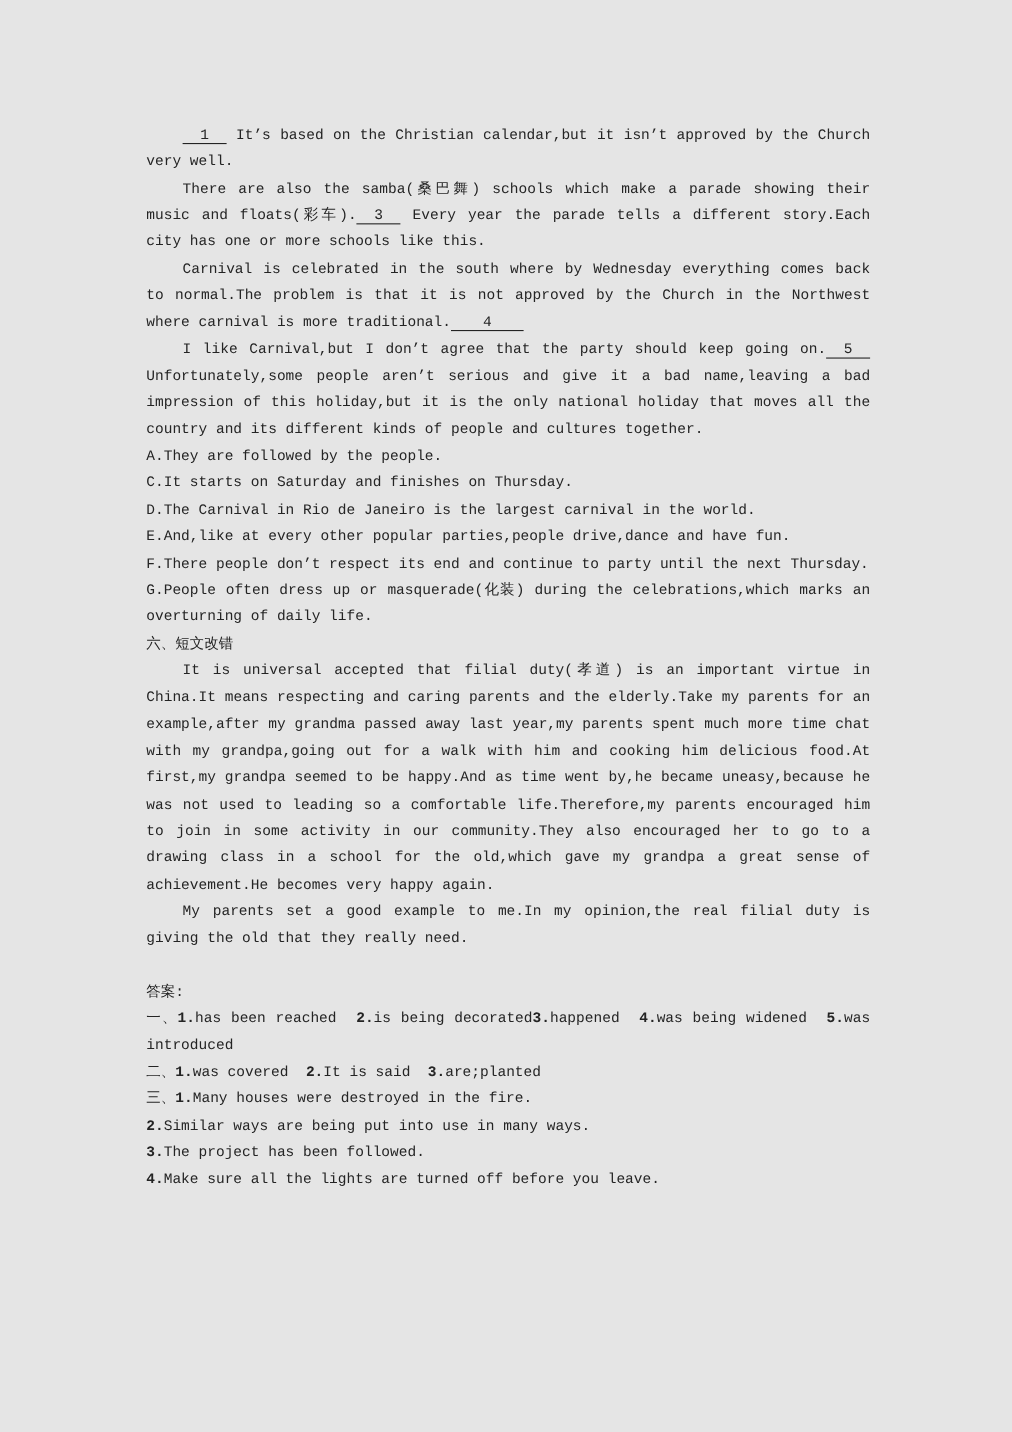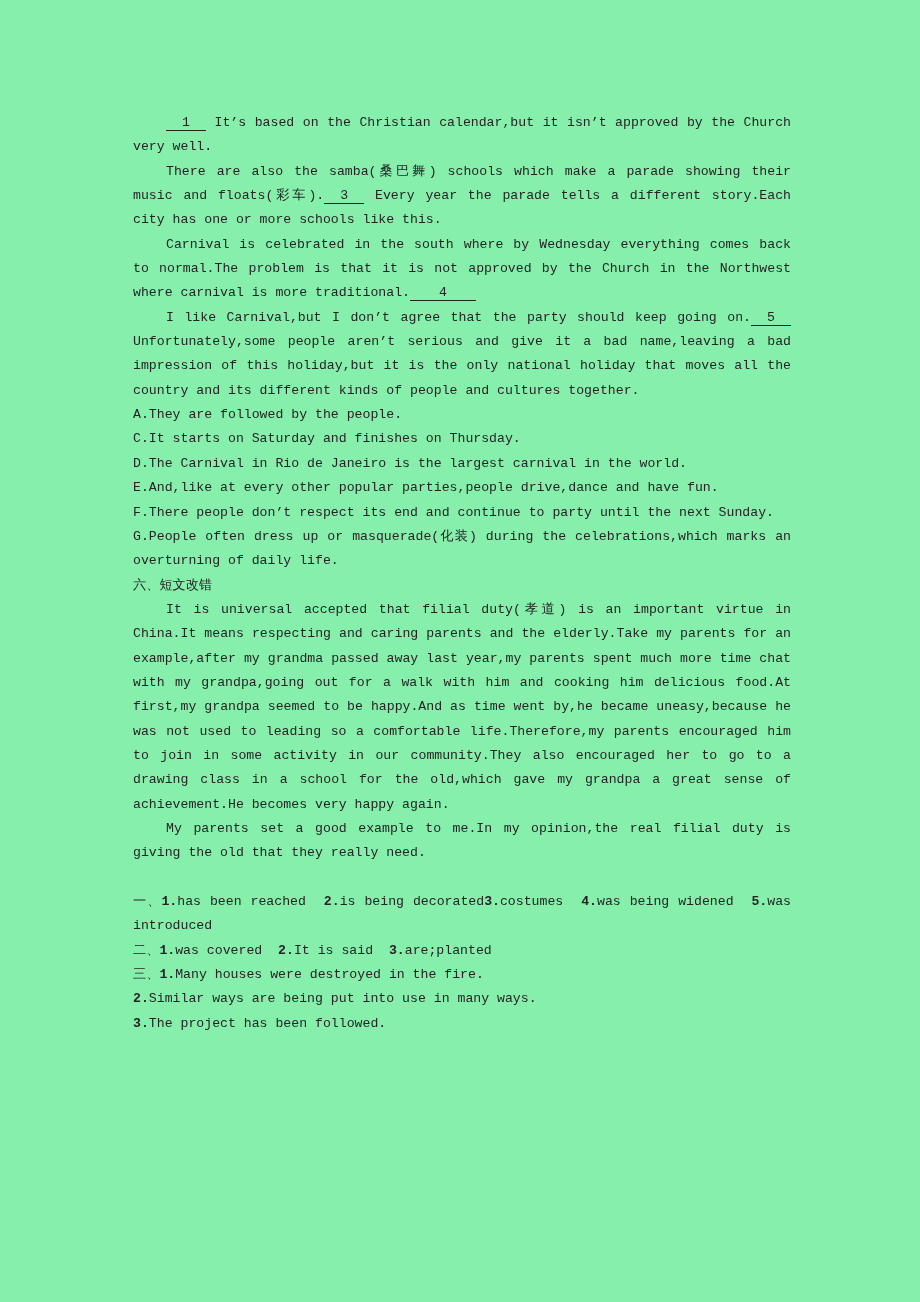--- a/index.html
+++ b/index.html
@@ -11,21 +11,21 @@
     width: 920px;
     height: 1302px;
     position: relative;
     overflow: hidden;
   }
   .page {
     position: absolute;
     left: 0; top: 0;
     width: 920px;
     height: 1302px;
-    background: #86efac;
+    background: #e5e5e5;
   }
   .doc-body {
     position: absolute;
     left: 133px;
     top: 111px;
     width: 658px;
     font-family: "Liberation Mono", "DejaVu Sans Mono", monospace;
     font-size: 13.2px;
     line-height: 24.35px;
     color: #242424;
@@ -64,25 +64,27 @@
 <div class="page">
   <div class="doc-body">
       <p class="indent"><span class="blank">1</span><span> It’s based on the Christian calendar,but it isn’t approved by the Church very well.</span></p>
       <p class="indent"><span>There are also the samba(桑巴舞) schools which make a parade showing their music and floats(彩车).</span><span class="blank">3</span><span> Every year the parade tells a different story.Each city has one or more schools like this.</span></p>
       <p class="indent"><span>Carnival is celebrated in the south where by Wednesday everything comes back to normal.The problem is that it is not approved by the Church in the Northwest where carnival is more traditional.</span><span class="blank wide">4</span></p>
       <p class="indent"><span>I like Carnival,but I don’t agree that the party should keep going on.</span><span class="blank">5</span><span> Unfortunately,some people aren’t serious and give it a bad name,leaving a bad impression of this holiday,but it is the only national holiday that moves all the country and its different kinds of people and cultures together.</span></p>
       <p><span>A.They are followed by the people.</span></p>
       <p><span>C.It starts on Saturday and finishes on Thursday.</span></p>
       <p><span>D.The Carnival in Rio de Janeiro is the largest carnival in the world.</span></p>
       <p><span>E.And,like at every other popular parties,people drive,dance and have fun.</span></p>
-      <p><span>F.There people don’t respect its end and continue to party until the next Sunday.</span></p>
+      <p><span>F.There people don’t respect its end and continue to party until the next Thursday.</span></p>
       <p><span>G.People often dress up or masquerade(化装) during the celebrations,which marks an overturning of daily life.</span></p>
       <p><span>六、短文改错</span></p>
       <p class="indent"><span>It is universal accepted that filial duty(孝道) is an important virtue in China.It means respecting and caring parents and the elderly.Take my parents for an example,after my grandma passed away last year,my parents spent much more time chat with my grandpa,going out for a walk with him and cooking him delicious food.At first,my grandpa seemed to be happy.And as time went by,he became uneasy,because he was not used to leading so a comfortable life.Therefore,my parents encouraged him to join in some activity in our community.They also encouraged her to go to a drawing class in a school for the old,which gave my grandpa a great sense of achievement.He becomes very happy again.</span></p>
       <p class="indent"><span>My parents set a good example to me.In my opinion,the real filial duty is giving the old that they really need.</span></p>
       <p class="spacer">&nbsp;</p>
-      <p><span>一、</span><b class="answer-num">1.</b><span>has been reached  </span><b class="answer-num">2.</b><span>is being decorated</span><b class="answer-num">3.</b><span>costumes  </span><b class="answer-num">4.</b><span>was being widened  </span><b class="answer-num">5.</b><span>was introduced</span></p>
+      <p><span>答案:</span></p>
+      <p><span>一、</span><b class="answer-num">1.</b><span>has been reached  </span><b class="answer-num">2.</b><span>is being decorated</span><b class="answer-num">3.</b><span>happened  </span><b class="answer-num">4.</b><span>was being widened  </span><b class="answer-num">5.</b><span>was introduced</span></p>
       <p><span>二、</span><b class="answer-num">1.</b><span>was covered  </span><b class="answer-num">2.</b><span>It is said  </span><b class="answer-num">3.</b><span>are;planted</span></p>
       <p><span>三、</span><b class="answer-num">1.</b><span>Many houses were destroyed in the fire.</span></p>
       <p><b class="answer-num">2.</b><span>Similar ways are being put into use in many ways.</span></p>
       <p><b class="answer-num">3.</b><span>The project has been followed.</span></p>
+      <p><b class="answer-num">4.</b><span>Make sure all the lights are turned off before you leave.</span></p>
     </div>
 </div>
 
 </body></html>

